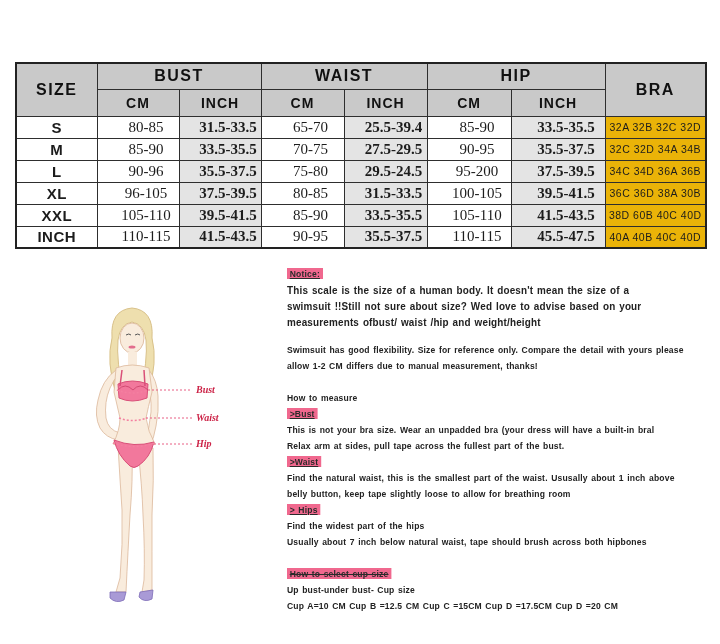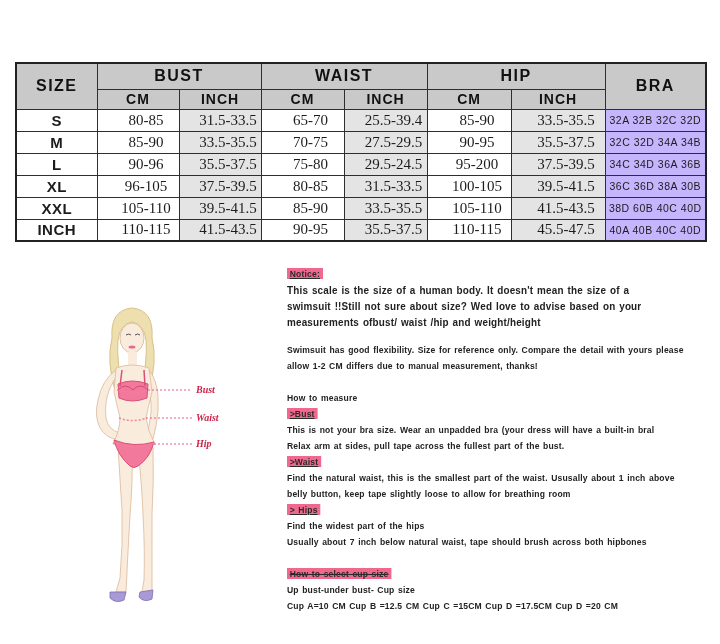--- a/index.html
+++ b/index.html
@@ -5,28 +5,28 @@
   html,body{margin:0;padding:0;background:#ffffff;}
   .canvas{position:relative;width:720px;height:644px;background:#ffffff;overflow:hidden;
           font-family:"Liberation Sans",sans-serif;color:#1c1c1c;}
 
   
   .size-table{position:absolute;left:15px;top:62px;width:690px;border-collapse:collapse;
               table-layout:fixed;border:2px solid #222;}
   .size-table th,.size-table td{border:1px solid #2e2e2e;text-align:center;padding:0;
               overflow:hidden;white-space:nowrap;}
   .size-table thead tr.grp{height:26px;}
-  .size-table thead tr.sub{height:20px;}
+  .size-table thead tr.sub{height:27px;}
   .size-table tbody tr{height:22px;}
   th.hdr{background:#c9c9c9;font-size:16px;font-weight:600;letter-spacing:1.5px;color:#111;}
   th.hdr.sub2{font-size:14px;letter-spacing:1px;}
   td.c-size{font-size:15px;font-weight:600;letter-spacing:0.5px;background:#fff;}
   td.c-num{font-family:"Liberation Serif",serif;font-size:15px;background:#fff;padding-left:16px;}
-  td.c-inch{background:#e4e4e4;}
-  td.c-bra{font-size:10.5px;letter-spacing:0.5px;background:#c4b5fd;}
+  td.c-inch{background:#e4e4e4;font-weight:bold;}
+  td.c-bra{font-size:10.5px;letter-spacing:0.5px;background:#eab308;}
 
   
   .figure{position:absolute;left:60px;top:300px;}
   .fig-label{fill:#cc2347;font-family:"Liberation Serif",serif;font-style:italic;
              font-weight:bold;font-size:10px;}
 
   
   .notice-col{position:absolute;left:287px;top:266px;width:470px;
               transform:scaleX(0.9);transform-origin:left top;
               font-weight:bold;color:#222;}

